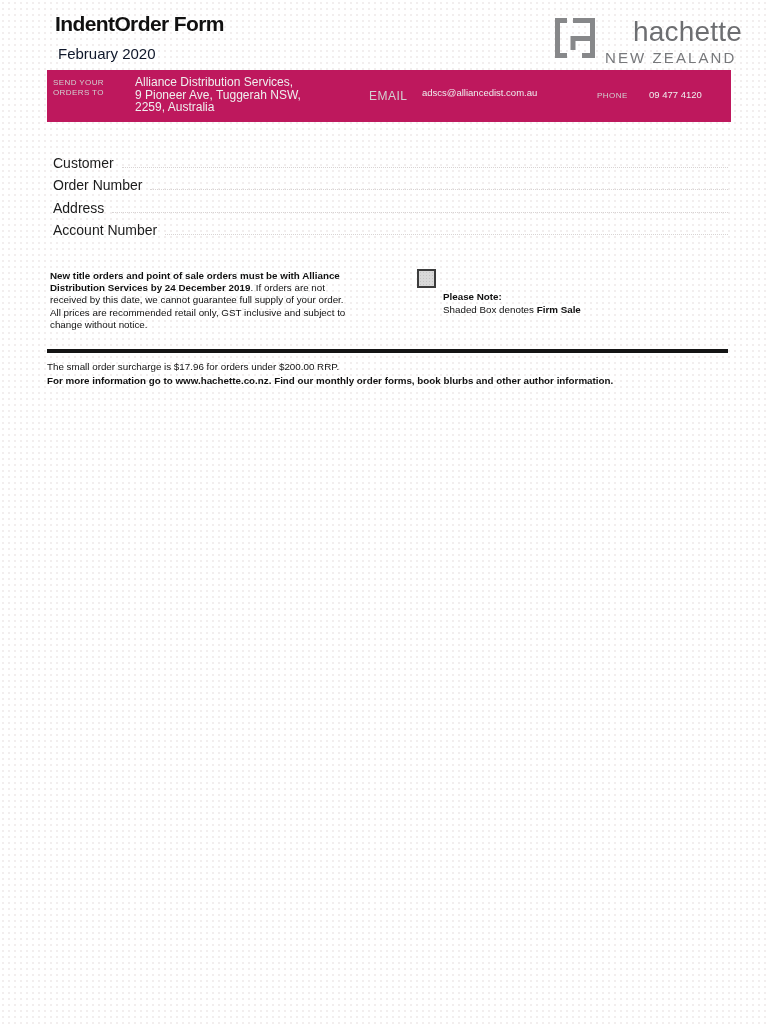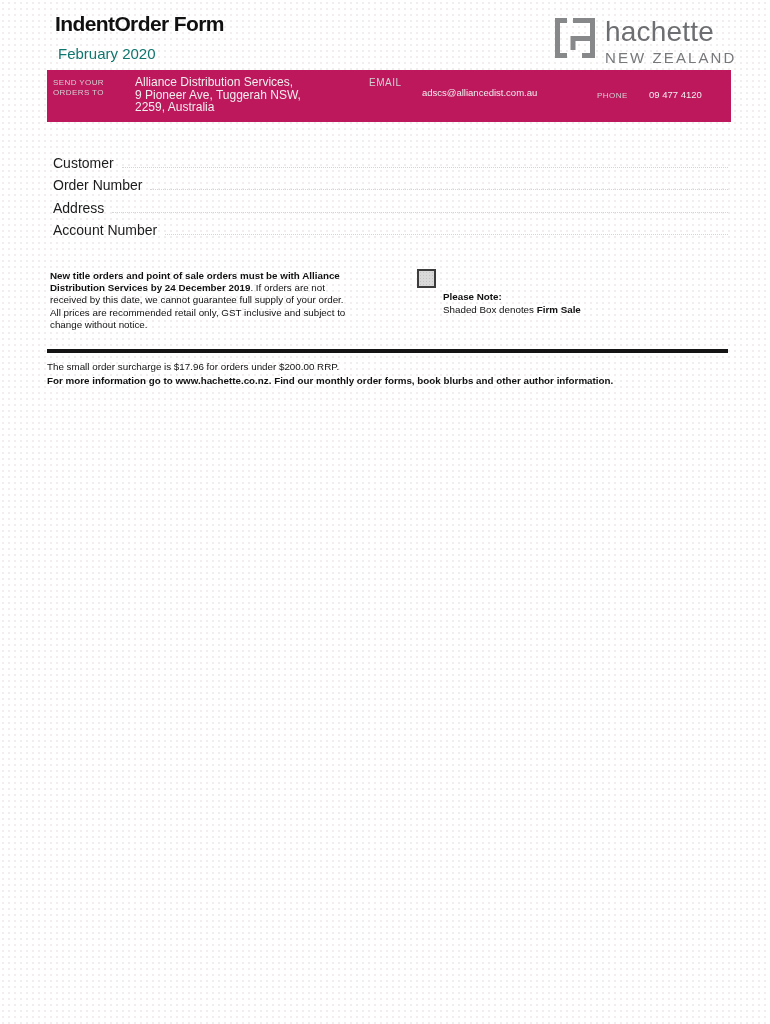--- a/index.html
+++ b/index.html
@@ -15,50 +15,50 @@
   }
   .page { position:relative; width:770px; height:1024px; }
 
   
   .page-title {
     position:absolute; left:55px; top:12px;
     font-size:21px; font-weight:bold; letter-spacing:-0.6px; color:#111;
   }
   .page-subtitle {
     position:absolute; left:58px; top:45px;
-    font-size:15px; color:#0f766e;
+    font-size:15px; color:#0f172a;
   }
   .logo {
     position:absolute; left:553px; top:17px;
     display:flex; align-items:flex-start; gap:8px;
   }
   .logo-mark { width:44px; height:42px; }
   .logo-text { display:flex; flex-direction:column; }
   .logo-brand {
     font-size:28px; line-height:28px; color:#6d6e71; letter-spacing:0.2px;
-    font-weight:400; margin-top:1px;
+    font-weight:400; margin-top:1px;margin-left:28px;
   }
   .logo-region {
     font-size:15px; color:#77787b; letter-spacing:2.1px; margin-top:3px;
   }
 
   
   .send-bar {
     position:absolute; left:47px; top:70px; width:684px; height:52px;
     background:#be185d; color:#fff;
   }
   .send-label {
     position:absolute; left:6px; top:8px;
     font-size:8px; line-height:10px; letter-spacing:0.4px; color:#d2d2d2;
   }
   .send-address {
     position:absolute; left:88px; top:6px;
     font-size:12px; line-height:12.5px; color:#efefef;
   }
-  .email-label { position:absolute; left:274px; top:7px; font-size:10px; letter-spacing:0.5px; color:#d2d2d2;padding-left:48px; }
+  .email-label { position:absolute; left:274px; top:19px; font-size:12px; letter-spacing:0.5px; color:#d2d2d2;padding-left:48px; }
   .email-value { position:absolute; left:375px; top:17px; font-size:9.5px; color:#efefef; }
   .phone-label { position:absolute; left:550px; top:21px; font-size:8px; letter-spacing:0.5px; color:#d2d2d2; }
   .phone-value { position:absolute; left:602px; top:19px; font-size:9.5px; color:#efefef; }
 
   
   .form-fields { position:absolute; left:53px; top:149px; width:675px; }
   .field-row { display:flex; align-items:flex-end; height:22.6px; }
   .field-label { font-size:14px; color:#1c1c1c; padding-bottom:1px; white-space:nowrap; }
   .field-line { flex:1; border-bottom:1px dotted #d9d4d4; margin:0 0 4px 8px; height:14px; }
 

